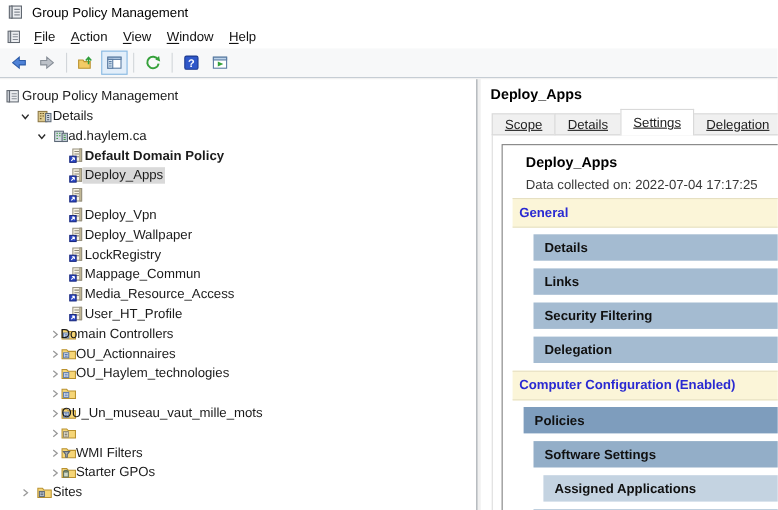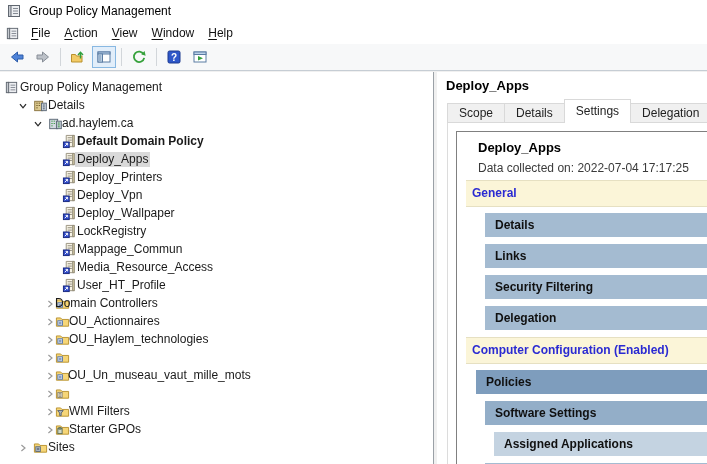--- a/index.html
+++ b/index.html
@@ -29,21 +29,21 @@
   #tree{padding-top:7px;}
   .trow{position:relative;height:18px;white-space:nowrap;}
   .chev{position:absolute;top:4px;width:10px;height:10px;}
   .ticon{position:absolute;top:1px;width:15px;height:15px;}
   .tlabel{position:absolute;top:1px;height:15px;line-height:15px;font-size:12px;padding:0 2px;color:#1a1a1a;}
   .tlabel.sel{background:#d9d9d9;}
   
   #right-pane{position:absolute;left:437px;top:1px;width:270px;height:392px;background:#fff;}
   #rp-title{position:absolute;left:9px;top:6px;font-size:13px;font-weight:bold;color:#000;}
   #tabs{position:absolute;left:10px;top:27px;height:24px;display:flex;align-items:flex-end;z-index:2;}
-  .tab{height:20px;line-height:18px;padding:0 11px;font-size:12px;background:#f0f0f0;border:1px solid #d9d9d9;margin-right:-1px;box-sizing:border-box;color:#222;}
+  .tab{height:20px;line-height:18px;padding:0 11px;font-size:12px;background:#f0f0f0;border:1px solid #d9d9d9;margin-right:-1px;box-sizing:border-box;color:#222;text-decoration:underline;}
   .tab.active{height:24px;line-height:22px;background:#fff;border-bottom:none;z-index:3;}
   #tab-page{position:absolute;left:10px;top:50px;right:-2px;bottom:-2px;background:#fff;border:1px solid #dcdcdc;border-right:none;border-bottom:none;}
   #report-frame{position:absolute;left:8px;top:8px;right:-2px;bottom:-2px;border:1px solid #808080;background:#fff;overflow:hidden;}
   #report-head{padding:8px 0 0 21px;}
   #report-title{font-size:13px;font-weight:bold;color:#000;}
   #report-collected{font-size:12px;color:#3a3a3a;margin-top:6px;}
   #bands{margin-top:5px;margin-left:9px;}
   .rband{height:24px;line-height:24px;font-size:12px;font-weight:bold;padding-left:10px;margin-bottom:7px;color:#101010;}
   .rband.sect{height:25px;line-height:25px;margin-bottom:6px;padding-left:6px;border-top:1px solid #e6e0c2;border-bottom:1px solid #e6e0c2;}
   .rband.partial{margin-bottom:0;}
@@ -208,21 +208,20 @@
         <div class="trow">
           <span class="ticon" style="left: 62px;">
             <svg viewBox="0 0 16 16">
               <path d="M4.5 1.5h8.5v12H4.5z" fill="#f8f4e6" stroke="#97917e"></path>
               <rect x="11.3" y="1.5" width="1.7" height="12" fill="#d9cfa4" stroke="#97917e"></rect>
               <path d="M6 4h4.5M6 6.5h4.5M6 9h4.5" stroke="#8d8776" fill="none"></path>
               <rect x="1.5" y="8.5" width="6.2" height="6" fill="#2e49c8" stroke="#17277d"></rect>
               <path d="M3 13 L6 10 M6 10 h-2.2 M6 10 v2.2" stroke="#ffffff" fill="none"></path>
             </svg>
           </span>
-          <span class="tlabel" style="left: 75px;">Deploy_Printers</span>
         </div>
         <div class="trow">
           <span class="ticon" style="left: 62px;">
             <svg viewBox="0 0 16 16">
               <path d="M4.5 1.5h8.5v12H4.5z" fill="#f8f4e6" stroke="#97917e"></path>
               <rect x="11.3" y="1.5" width="1.7" height="12" fill="#d9cfa4" stroke="#97917e"></rect>
               <path d="M6 4h4.5M6 6.5h4.5M6 9h4.5" stroke="#8d8776" fill="none"></path>
               <rect x="1.5" y="8.5" width="6.2" height="6" fill="#2e49c8" stroke="#17277d"></rect>
               <path d="M3 13 L6 10 M6 10 h-2.2 M6 10 v2.2" stroke="#ffffff" fill="none"></path>
             </svg>
@@ -354,21 +353,21 @@
               <polyline points="3.4,2 7,5 3.4,8" fill="none" stroke="#9a9a9a" stroke-width="1.2"></polyline>
             </svg>
           </span>
           <span class="ticon" style="left: 55px;">
             <svg viewBox="0 0 16 16">
               <path d="M1.5 4.2 L6 4.2 L7.5 5.8 L14.5 5.8 L14.5 13 L1.5 13 Z" fill="#f6d678" stroke="#b9912e"></path>
               <rect x="3" y="7.2" width="5" height="4.8" fill="#eef3fa" stroke="#5b79ab"></rect>
               <path d="M4 8.8h3M4 10.4h3" stroke="#5b79ab" fill="none"></path>
             </svg>
           </span>
-          <span class="tlabel" style="left: 66px;">OU_Un_museau_vaut_mille_mots</span>
+          <span class="tlabel" style="left: 54px;">OU_Un_museau_vaut_mille_mots</span>
         </div>
         <div class="trow">
           <span class="chev" style="left: 45px;">
             <svg viewBox="0 0 10 10">
               <polyline points="3.4,2 7,5 3.4,8" fill="none" stroke="#9a9a9a" stroke-width="1.2"></polyline>
             </svg>
           </span>
           <span class="ticon" style="left: 55px;">
             <svg viewBox="0 0 16 16">
               <path d="M1.5 4.2 L6 4.2 L7.5 5.8 L14.5 5.8 L14.5 13 L1.5 13 Z" fill="#f6d678" stroke="#b9912e"></path>

